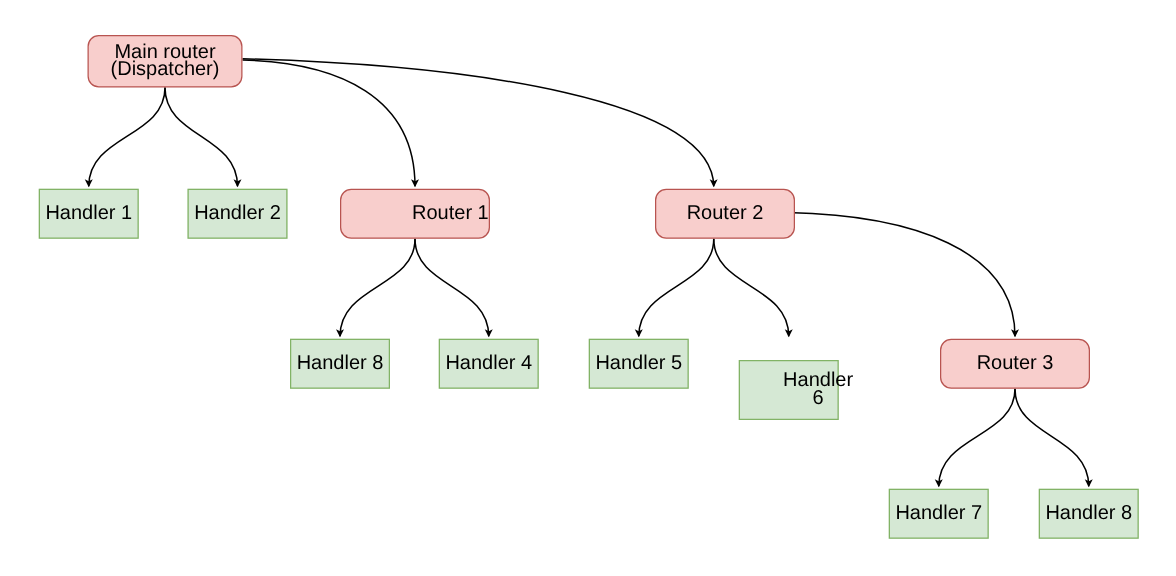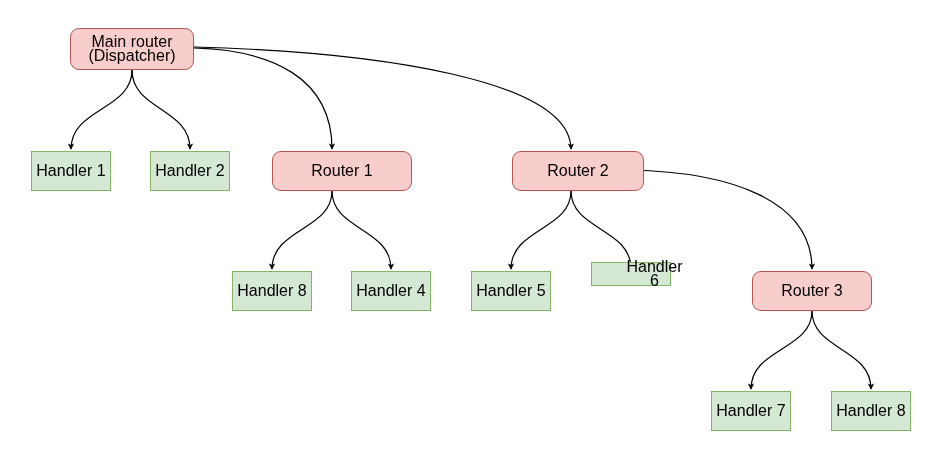--- a/index.html
+++ b/index.html
@@ -71,24 +71,24 @@
         <path d="M 812,311 C 812,350 751,348 751,389" fill="none" stroke="#000000" stroke-width="1.2" marker-end="url(#arrowhead)"></path>
         <path d="M 812,311 C 812,350 871,348 871,389" fill="none" stroke="#000000" stroke-width="1.2" marker-end="url(#arrowhead)"></path>
       </g>
   </svg>
 
   <div id="node-group">
       <div class="node node-router" style="left: 70px; top: 28px; width: 124px; height: 42px;"><span>Main router
 (Dispatcher)</span></div>
       <div class="node node-handler" style="left: 31px; top: 151px; width: 80px; height: 40px;"><span>Handler 1</span></div>
       <div class="node node-handler" style="left: 150px; top: 151px; width: 80px; height: 40px;"><span>Handler 2</span></div>
-      <div class="node node-router" style="left: 272px; top: 151px; width: 140px; height: 40px;"><span>Router 1</span></div>
-      <div class="node node-router" style="left: 512px; top: 151px; width: 132px; height: 40px; justify-content: center;"><span>Router 2</span></div>
+      <div class="node node-router" style="left: 272px; top: 151px; width: 120px; height: 40px; justify-content: flex-end;"><span>Router 1</span></div>
+      <div class="node node-router" style="left: 524px; top: 151px; width: 112px; height: 40px; justify-content: center;"><span>Router 2</span></div>
       <div class="node node-handler" style="left: 232px; top: 271px; width: 80px; height: 40px;"><span>Handler 8</span></div>
       <div class="node node-handler" style="left: 351px; top: 271px; width: 80px; height: 40px;"><span>Handler 4</span></div>
       <div class="node node-handler" style="left: 471px; top: 271px; width: 80px; height: 40px;"><span>Handler 5</span></div>
-      <div class="node node-handler" style="left: 591px; top: 262px; width: 80px; height: 24px; padding-left: 47px;"><span>Handler 6</span></div>
+      <div class="node node-handler" style="left: 591px; top: 288px; width: 80px; height: 48px; padding-left: 47px;"><span>Handler 6</span></div>
       <div class="node node-router" style="left: 752px; top: 271px; width: 120px; height: 40px; justify-content: center;"><span>Router 3</span></div>
       <div class="node node-handler" style="left: 711px; top: 391px; width: 80px; height: 40px;"><span>Handler 7</span></div>
       <div class="node node-handler" style="left: 831px; top: 391px; width: 80px; height: 40px;"><span>Handler 8</span></div>
     </div>
 
 </div>
 
 </body></html>

